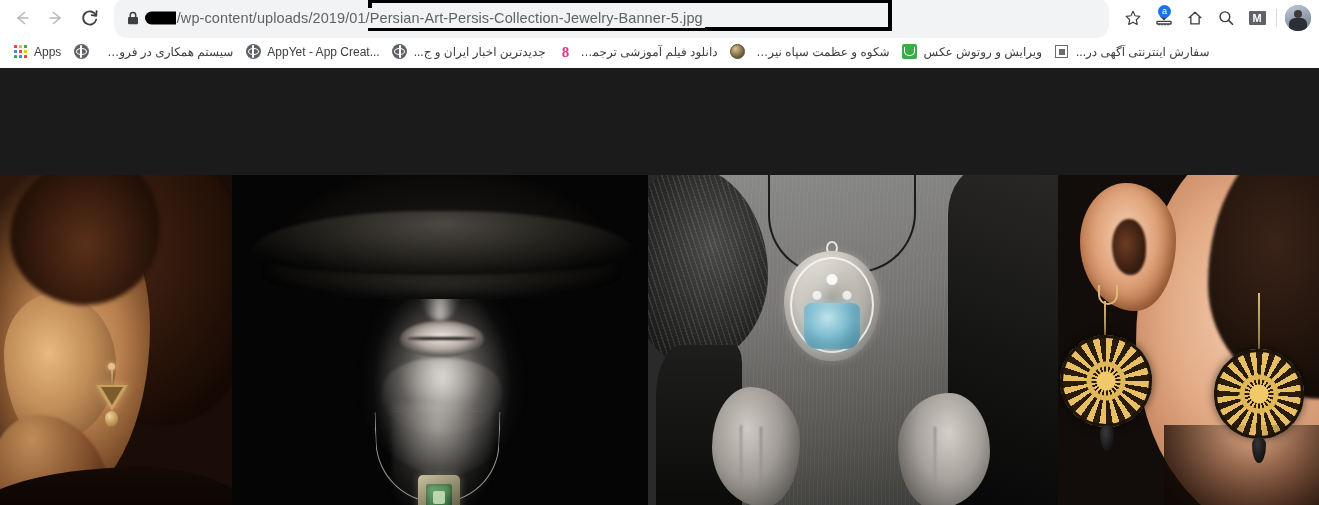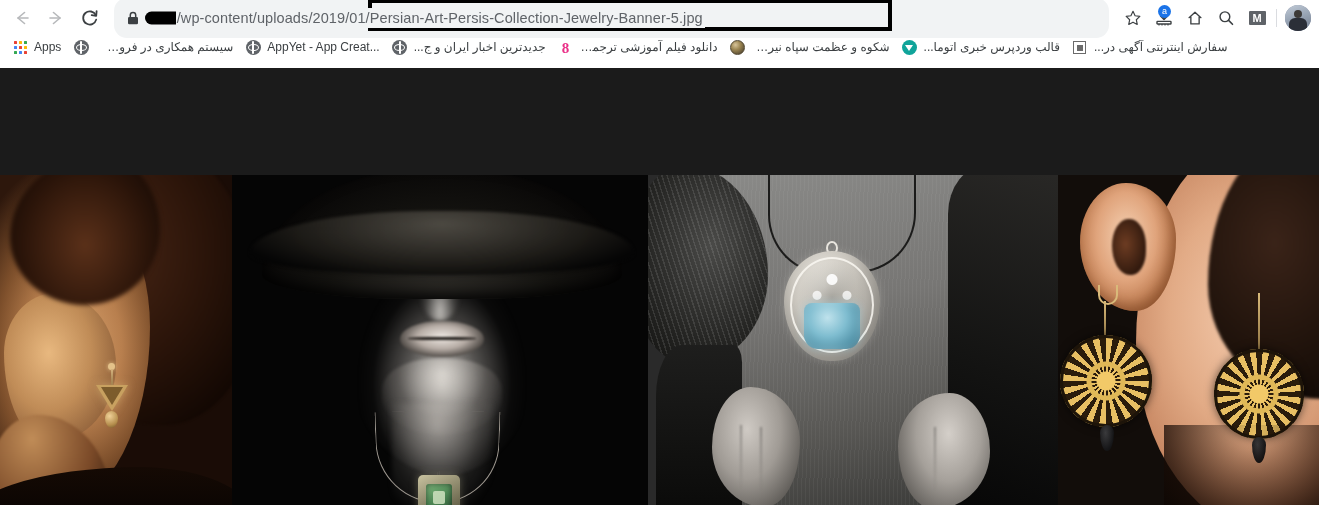--- a/index.html
+++ b/index.html
@@ -198,21 +198,21 @@
     background: #ffffff;
     display: flex;
     align-items: center;
     padding: 0 6px;
     box-sizing: border-box;
     overflow: hidden;
     border-bottom: 1px solid #ffffff;
   }
   .bm {
     display: flex;
-    align-items: flex-start;
+    align-items: center;
     flex: none;
     height: 24px;
     padding: 0 6px;
     border-radius: 4px;
     cursor: pointer;
     max-width: 160px;
   }
   .bm-label {
     font-size: 12px;
     color: #3c4043;
@@ -907,27 +907,27 @@
       <span class="bm-label">دانلود فیلم آموزشی ترجمه...</span>
     </div>
 
     <div class="bm">
       <span class="bm-ico">
           <span class="ico-dark-circle"></span>
         </span>
       <span class="bm-label">شکوه و عظمت سپاه نیروم...</span>
     </div>
 
+
     <div class="bm">
       <span class="bm-ico">
-          <span class="ico-teal-arrow"></span>
+          <span class="ico-green"></span>
         </span>
-      <span class="bm-label">قالب وردپرس خبری اتوما...</span>
-    </div>
-
+      <span class="bm-label">ویرایش و روتوش عکس</span>
+    </div>
 
     <div class="bm">
       <span class="bm-ico">
           <span class="ico-gray-sq"></span>
         </span>
       <span class="bm-label">سفارش اینترنتی آگهی در...</span>
     </div>
   </div>
 
   <div class="viewer">

